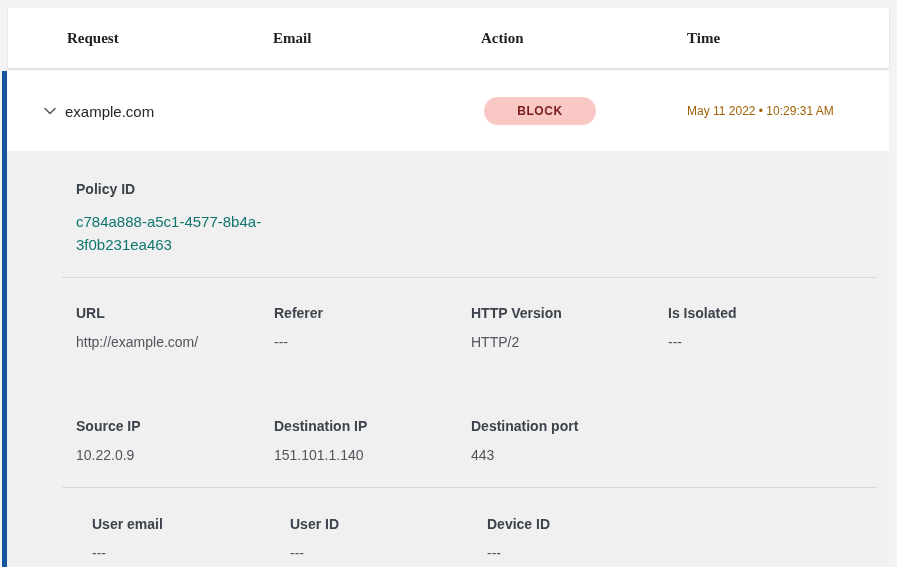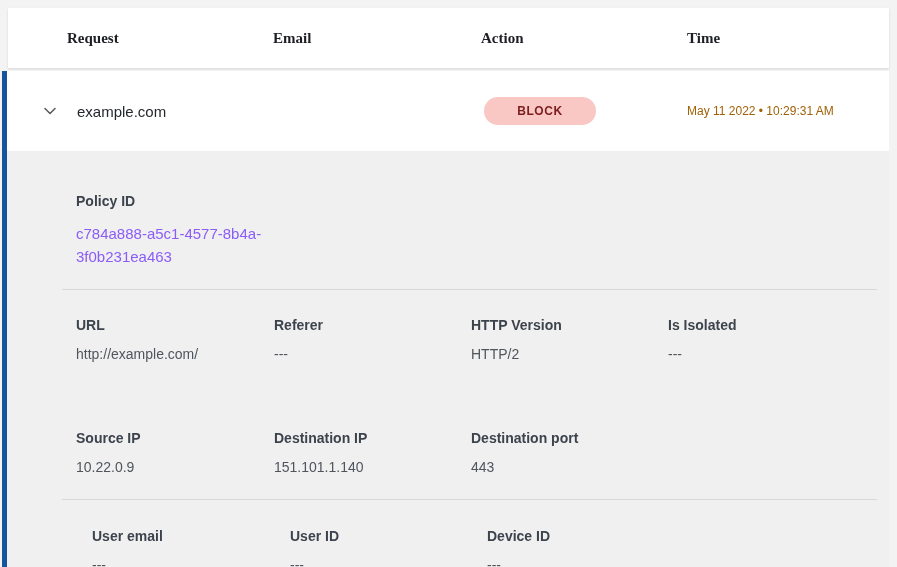--- a/index.html
+++ b/index.html
@@ -27,21 +27,21 @@
   .log-row {
     margin: 0 8px 0 2px;
     height: 80px;
     background: #ffffff;
     border-left: 5px solid #16559d;
     display: grid;
     grid-template-columns: 266px 208px 206px 1fr;
     align-items: center;
     cursor: pointer;
   }
-  .request-cell { display: flex; align-items: center; gap: 19px; padding-left: 35px; }
+  .request-cell { display: flex; align-items: center; gap: 7px; padding-left: 35px; }
   .chev { width: 16px; height: 16px; flex: 0 0 16px; display: inline-flex; }
   .request-text { font-size: 15px; color: #24272c; }
   .email-cell { font-size: 15px; color: #24272c; }
   .action-cell { display: flex; align-items: center; }
   .badge-block {
     min-width: 112px; height: 28px; margin-left: 3px;
     background: #f9c8c5; color: #7c1d1d;
     border-radius: 999px;
     font-size: 12px; font-weight: 700; letter-spacing: 0.6px;
     display: inline-flex; align-items: center; justify-content: center;
@@ -59,25 +59,25 @@
     border-left: 5px solid #16559d;
     padding: 0 20px 0 69px;
   }
   .detail-panel .divider {
     border: none; border-top: 1px solid #d8d8da;
     margin: 0 -8px 0 -14px; height: 0;
   }
   .field-label { font-size: 14px; font-weight: 700; color: #3d434c; line-height: 16px; }
   .field-value { font-size: 14px; color: #50555c; line-height: 16px; margin-top: 13px; }
 
-  .policy-section { padding-top: 42px; padding-bottom: 21px; }
+  .policy-section { padding-top: 30px; padding-bottom: 21px; }
   .policy-link {
     display: block; margin-top: 13px; width: 198px;
     font-size: 15px; line-height: 23px;
-    color: #8b5cf6; text-decoration: none; word-break: break-word;
+    color: #0f766e; text-decoration: none; word-break: break-word;
   }
 
   .detail-grid {
     display: grid;
     grid-template-columns: 198px 197px 197px 1fr;
   }
   .net-section { padding-top: 27px; padding-bottom: 24px; }
   .net-section .detail-grid + .detail-grid { margin-top: 68px; }
   .user-section { padding-top: 28px; margin-left: 16px; }
 </style>

